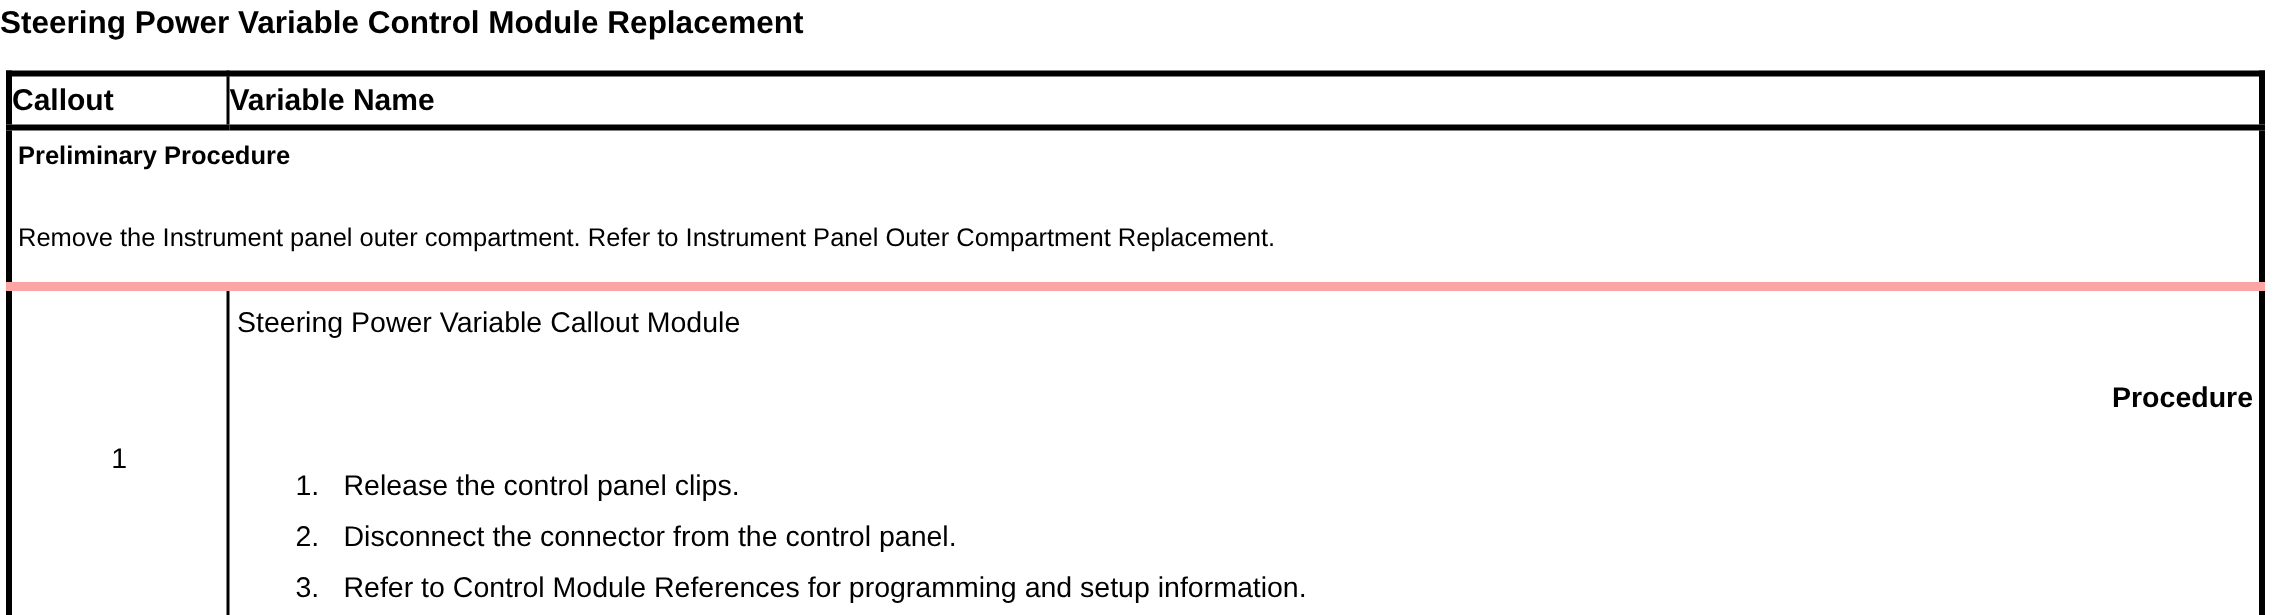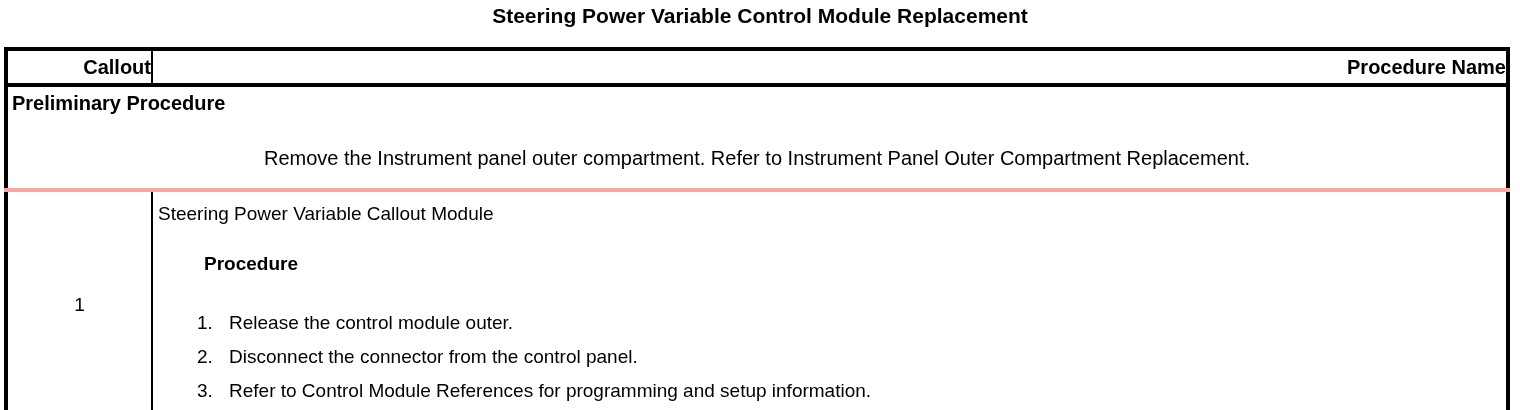--- a/index.html
+++ b/index.html
@@ -12,68 +12,68 @@
     background: #ffffff;
     color: #000000;
     font-family: "Liberation Sans", sans-serif;
     overflow: hidden;
   }
   .doc-title {
     margin-top: 4px;
     font-size: 21px;
     line-height: 24px;
     font-weight: bold;
-    text-align: center;
   }
   table.callout-table {
     border-collapse: collapse;
     table-layout: fixed;
     width: 1506px;
     margin-left: 4px;
     margin-top: 19px;
     border: 4px solid #000000;
   }
   col.col-callout { width: 146px; }
   th {
     border-bottom: 4px solid #000000;
     font-size: 20px;
     font-weight: bold;
     height: 32px;
-    text-align: right;
+    text-align: left;
     vertical-align: middle;
     padding: 0;
   }
   .th-callout { border-right: 2px solid #000000; }
   .td-prelim {
-    border-bottom: 4px solid #fca5a5;
+    border-bottom: 6px solid #fca5a5;
     height: 96px;
     vertical-align: top;
     padding: 5px 4px 0 4px;
-    font-size: 20px;
+    font-size: 17px;
   }
   .prelim-heading { font-weight: bold; line-height: 23px; }
-  .prelim-text { margin-top: 32px; line-height: 23px; text-align: center; }
+  .prelim-text { margin-top: 32px; line-height: 23px; }
   .td-callout {
     border-right: 2px solid #000000;
     text-align: center;
     vertical-align: middle;
     font-size: 19px;
   }
   .td-component {
     height: 215px;
     vertical-align: top;
     padding: 10px 4px 0 5px;
     font-size: 19px;
   }
   .component-name { line-height: 23px; }
   .procedure-heading {
     font-weight: bold;
     margin-top: 27px;
     margin-left: 46px;
     line-height: 23px;
+    text-align: right;
   }
   .steps { margin-top: 36px; }
   .step {
     display: flex;
     line-height: 23px;
     margin-bottom: 11px;
   }
   .step-num {
     flex: 0 0 32px;
     width: 32px;
@@ -89,39 +89,39 @@
   <div class="doc-title">Steering Power Variable Control Module Replacement</div>
 
   <table class="callout-table">
     <colgroup>
       <col class="col-callout">
       <col class="col-component">
     </colgroup>
     <thead>
       <tr>
         <th class="th-callout">Callout</th>
-        <th class="th-component">Procedure Name</th>
+        <th class="th-component">Variable Name</th>
       </tr>
     </thead>
     <tbody>
       <tr>
         <td colspan="2" class="td-prelim">
           <div class="prelim-heading">Preliminary Procedure</div>
           <div class="prelim-text">Remove the Instrument panel outer compartment. Refer to Instrument Panel Outer Compartment Replacement.</div>
         </td>
       </tr>
       <tr>
         <td class="td-callout">1</td>
         <td class="td-component">
           <div class="component-name">Steering Power Variable Callout Module</div>
           <div class="procedure-heading">Procedure</div>
           <div class="steps">
             <div class="step">
               <span class="step-num">1.</span>
-              <span class="step-text">Release the control module outer.</span>
+              <span class="step-text">Release the control panel clips.</span>
             </div>
             <div class="step">
               <span class="step-num">2.</span>
               <span class="step-text">Disconnect the connector from the control panel.</span>
             </div>
             <div class="step">
               <span class="step-num">3.</span>
               <span class="step-text">Refer to Control Module References for programming and setup information.</span>
             </div>
           </div>

